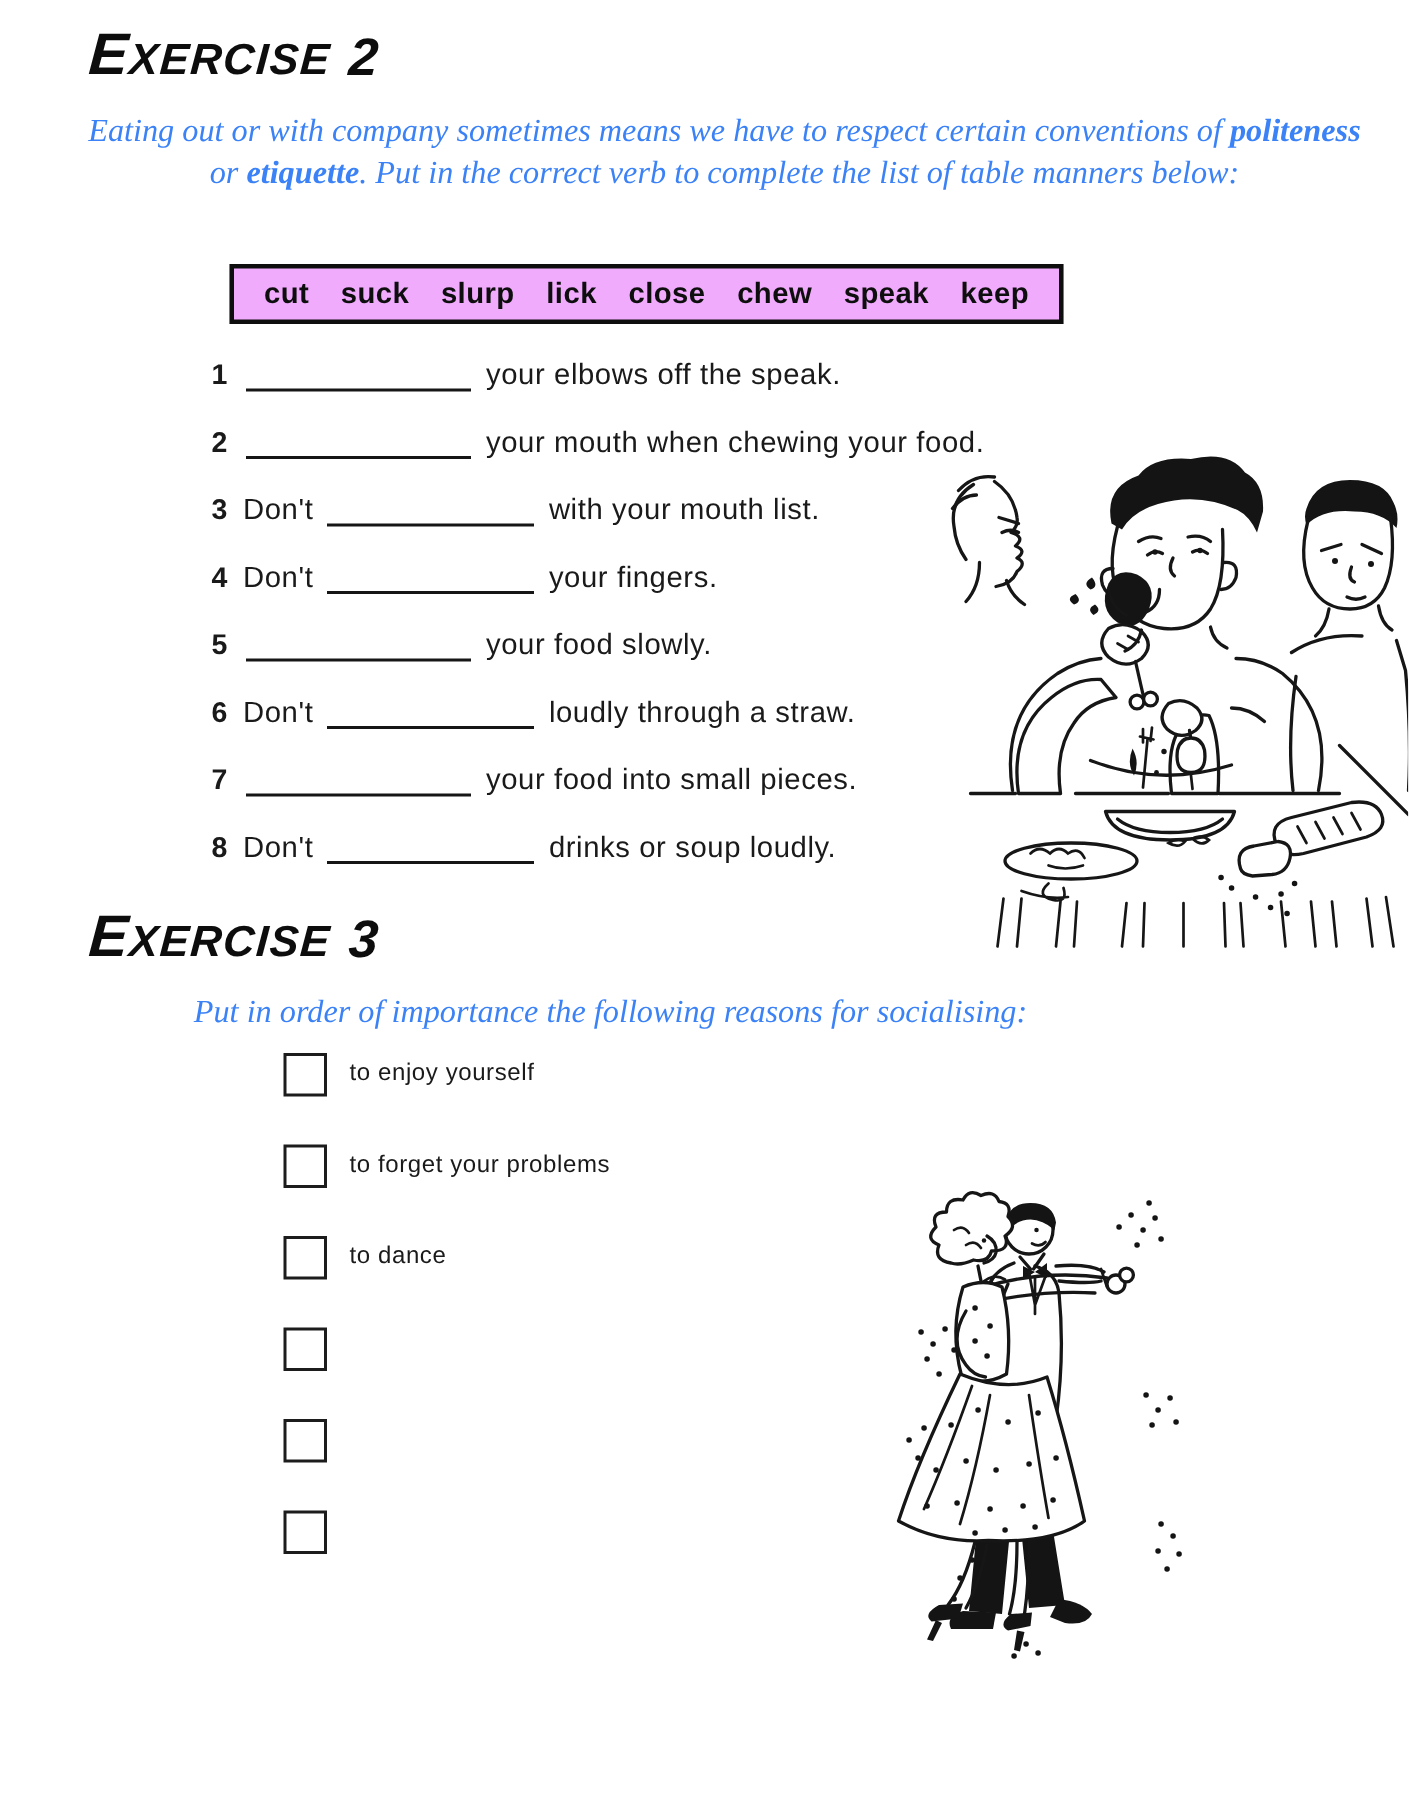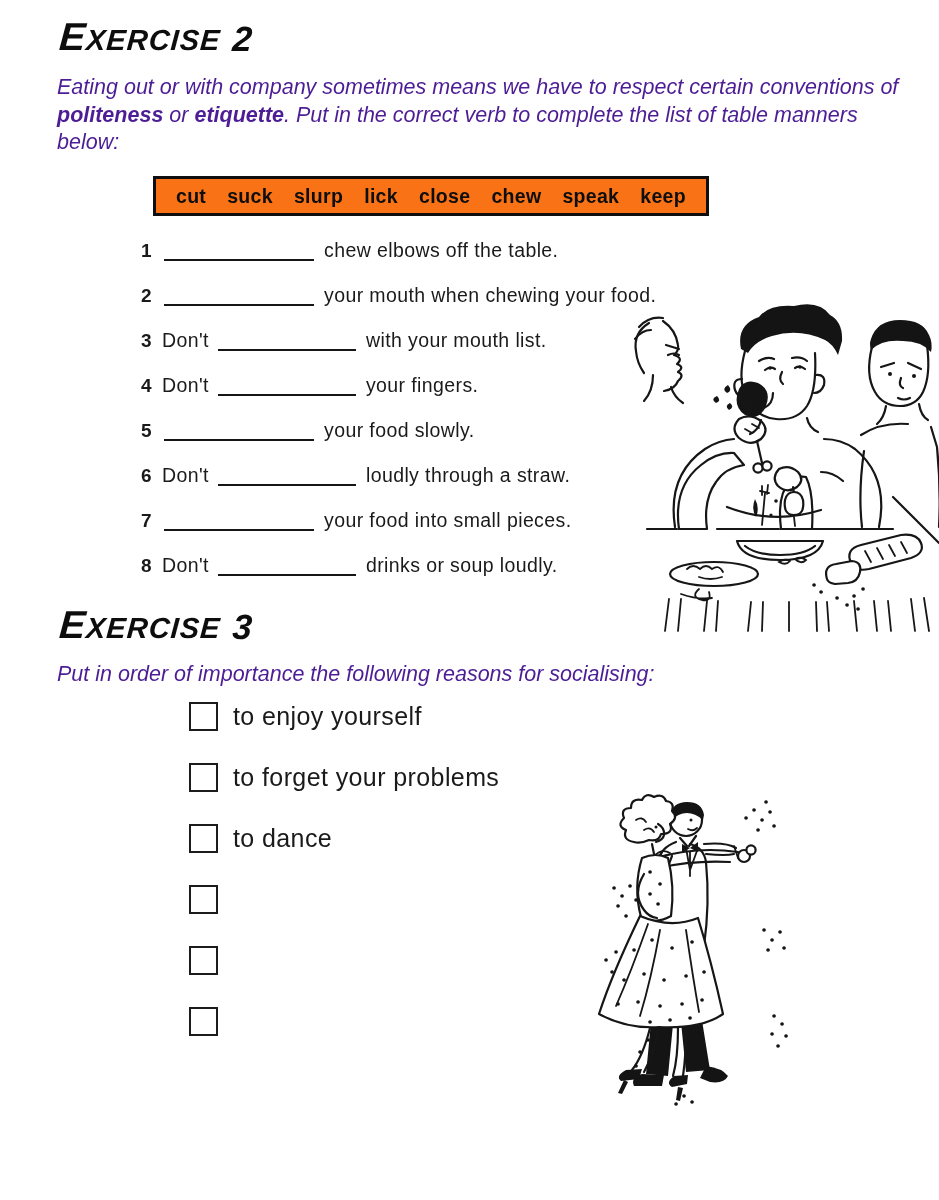--- a/index.html
+++ b/index.html
@@ -18,30 +18,30 @@
     display:flex; align-items:flex-end; gap:12px;
   }
   .ex-heading .word::first-letter { font-size:39px; }
   .ex-heading .word { font-size:29px; line-height:34px; }
   .ex-heading .num  { font-size:35px; line-height:36px; }
   #ex2-heading { top:20px; }
   #ex3-heading { top:608px; }
   
   .serif-note {
     position:absolute; left:57px;
-    font-family:Liberation Sans, sans-serif; font-style:italic;
-    font-size:21.5px; line-height:27.5px; color:#4c1d95;
+    font-family:Liberation Serif, serif; font-style:italic;
+    font-size:21.5px; line-height:27.5px; color:#3b82f6;text-align:center;
   }
   #ex2-intro { top:74px; width:852px; }
   #ex3-instruction { top:661px; width:700px; }
   .serif-note b { font-weight:bold; }
   
   .word-box {
     position:absolute; left:153px; top:176px; width:556px; height:40px;
-    border:3px solid #0e0e0e; background:#f97316;
+    border:3px solid #0e0e0e; background:#f0abfc;
     display:flex; align-items:center; justify-content:space-between;
     padding:0 20px;
   }
   .word-box .word {
     font-weight:bold; font-size:19.5px; letter-spacing:0.3px; color:#0e0e0e;
   }
   
   .fill-list {
     position:absolute; left:141px; top:238px;
     display:flex; flex-direction:column; gap:21px;
@@ -58,21 +58,21 @@
   
   .rank-list {
     position:absolute; left:189px; top:701px;
     display:flex; flex-direction:column; gap:31px;
   }
   .rank-row { display:flex; align-items:center; height:30px; }
   .rank-box {
     width:29px; height:29px; border:2.5px solid #1c1c1c; background:#fff;
     flex:0 0 auto;
   }
-  .rank-label { margin-left:15px; font-size:25px; letter-spacing:0.4px; color:#1a1a1a; }
+  .rank-label { margin-left:15px; font-size:16px; letter-spacing:0.4px; color:#1a1a1a; }
   
   .illu { position:absolute; }
   #illu-eater  { left:611px; top:301px; }
   #illu-dance  { left:596px; top:790px; }
   svg .ln { fill:none; stroke:#161616; stroke-width:2.2; stroke-linecap:round; stroke-linejoin:round; }
   svg .fw { fill:#ffffff; stroke:#161616; stroke-width:2.2; stroke-linejoin:round; }
   svg .fb { fill:#141414; stroke:none; }
   svg .dots { fill:none; stroke:#141414; stroke-width:3.6; stroke-linecap:round; }
   svg .thin { fill:none; stroke:#161616; stroke-width:1.8; stroke-linecap:round; }
 </style>
@@ -97,21 +97,21 @@
     <span class="word">chew</span>
     <span class="word">speak</span>
     <span class="word">keep</span>
   </div>
 
   <div class="fill-list">
     <div class="fill-row">
       <span class="fill-num">1</span>
 
       <span class="blank"></span>
-      <span class="fill-text">chew elbows off the table.</span>
+      <span class="fill-text">your elbows off the speak.</span>
     </div>
     <div class="fill-row">
       <span class="fill-num">2</span>
 
       <span class="blank"></span>
       <span class="fill-text">your mouth when chewing your food.</span>
     </div>
     <div class="fill-row">
       <span class="fill-num">3</span>
       <span class="fill-prefix">Don't</span>

